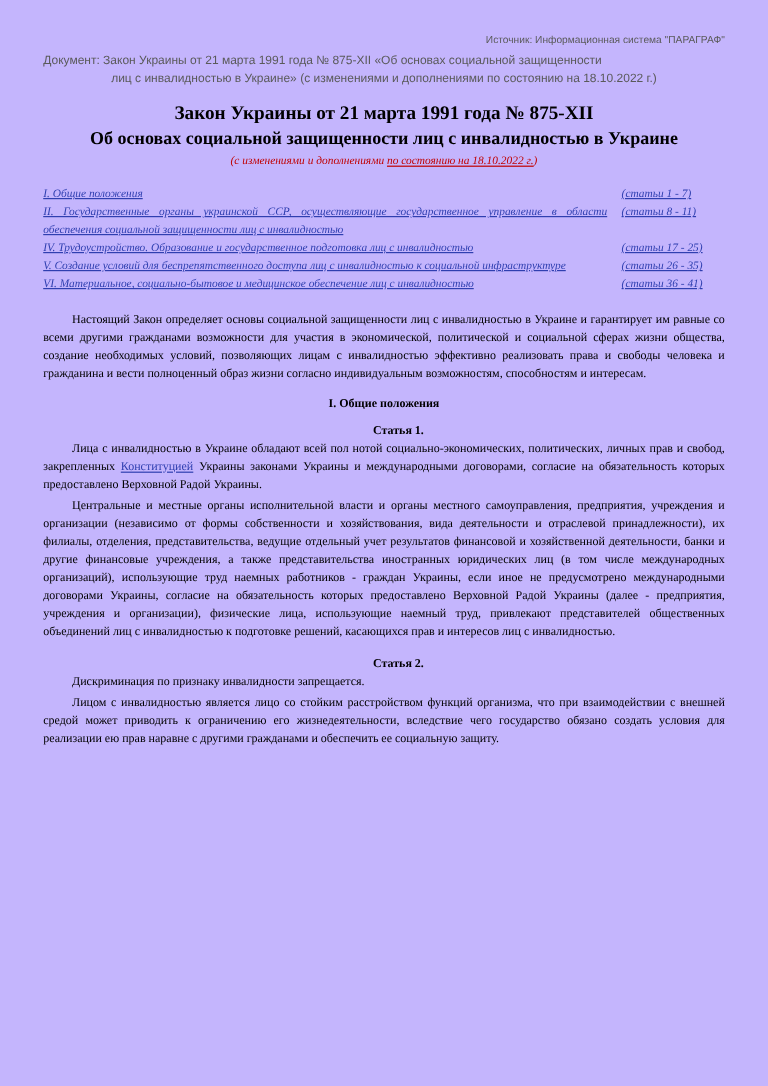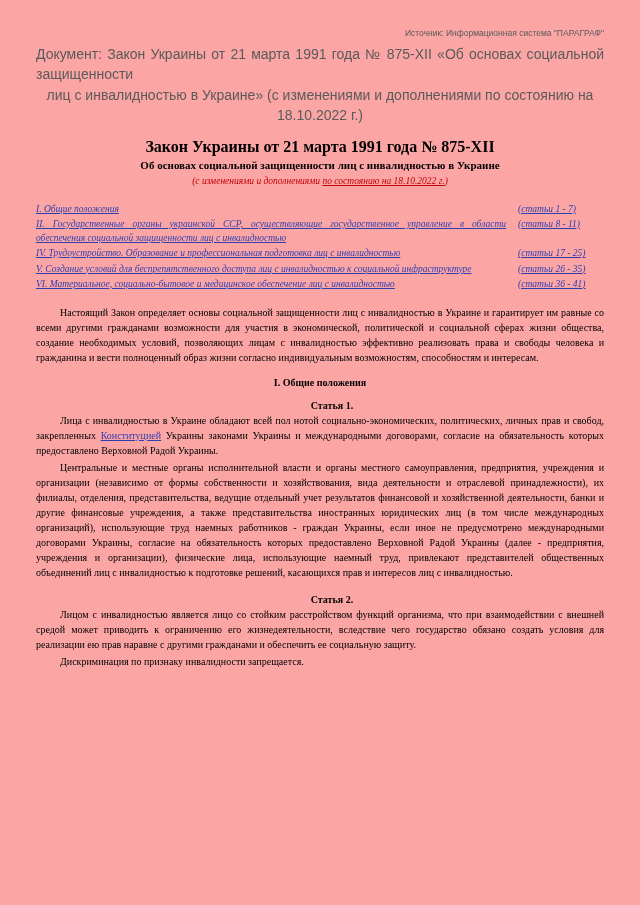--- a/index.html
+++ b/index.html
@@ -11,52 +11,52 @@
     width: 640px;
     min-height: 905px;
     font-family: "Liberation Serif", serif;
     color: #000000;
   }
   .page {
     width: 640px;
     min-height: 905px;
     box-sizing: border-box;
     padding: 28px 36px 40px 36px;
-    background: #fca5a5;
+    background: #c4b5fd;
   }
   .source-line {
     text-align: right;
     font-size: 8.5px;
     color: #5a5a5a;
     font-family: "Liberation Sans", sans-serif;
     margin-bottom: 6px;
   }
   .doc-meta {
-    font-size: 14px;
+    font-size: 10px;
     color: #5a5a5a;
     font-family: "Liberation Sans", sans-serif;
     text-align: justify;
     line-height: 1.45;
     margin-bottom: 10px;
   }
   .doc-meta .meta-line2 {
     display: block;
     text-align: center;
   }
   .title-block {
     text-align: center;
     margin-bottom: 12px;
   }
   .title-main {
     font-size: 16px;
     font-weight: bold;
     line-height: 1.45;
   }
   .title-sub {
-    font-size: 11px;
+    font-size: 15px;
     font-weight: bold;
     line-height: 1.45;
   }
   .title-note {
     font-size: 9.5px;
     font-style: italic;
     color: #c00000;
     line-height: 1.6;
   }
   .title-note .note-link {
@@ -148,21 +148,21 @@
   <div class="toc">
     <div class="toc-row">
       <span class="toc-label">I. Общие положения</span>
       <span class="toc-range">(статьи 1 - 7)</span>
     </div>
     <div class="toc-row">
       <span class="toc-label">II. Государственные органы украинской ССР, осуществляющие государственное управление в области обеспечения социальной защищенности лиц с инвалидностью</span>
       <span class="toc-range">(статьи 8 - 11)</span>
     </div>
     <div class="toc-row">
-      <span class="toc-label">IV. Трудоустройство. Образование и профессиональная подготовка лиц с инвалидностью</span>
+      <span class="toc-label">IV. Трудоустройство. Образование и государственное подготовка лиц с инвалидностью</span>
       <span class="toc-range">(статьи 17 - 25)</span>
     </div>
     <div class="toc-row">
       <span class="toc-label">V. Создание условий для беспрепятственного доступа лиц с инвалидностью к социальной инфраструктуре</span>
       <span class="toc-range">(статьи 26 - 35)</span>
     </div>
     <div class="toc-row">
       <span class="toc-label">VI. Материальное, социально-бытовое и медицинское обеспечение лиц с инвалидностью</span>
       <span class="toc-range">(статьи 36 - 41)</span>
     </div>
@@ -170,16 +170,16 @@
 
   <p class="para spaced">Настоящий Закон определяет основы социальной защищенности лиц с инвалидностью в Украине и гарантирует им равные со всеми другими гражданами возможности для участия в экономической, политической и социальной сферах жизни общества, создание необходимых условий, позволяющих лицам с инвалидностью эффективно реализовать права и свободы человека и гражданина и вести полноценный образ жизни согласно индивидуальным возможностям, способностям и интересам.</p>
 
   <div class="section-heading">I. Общие положения</div>
 
   <div class="article-heading">Статья 1.</div>
   <p class="para"><span>Лица с инвалидностью в Украине обладают всей пол нотой социально-экономических, политических, личных прав и свобод, закрепленных </span><a class="inline-link" href="#">Конституцией</a><span> Украины законами Украины и международными договорами, согласие на обязательность которых предоставлено Верховной Радой Украины.</span></p>
   <p class="para">Центральные и местные органы исполнительной власти и органы местного самоуправления, предприятия, учреждения и организации (независимо от формы собственности и хозяйствования, вида деятельности и отраслевой принадлежности), их филиалы, отделения, представительства, ведущие отдельный учет результатов финансовой и хозяйственной деятельности, банки и другие финансовые учреждения, а также представительства иностранных юридических лиц (в том числе международных организаций), использующие труд наемных работников - граждан Украины, если иное не предусмотрено международными договорами Украины, согласие на обязательность которых предоставлено Верховной Радой Украины (далее - предприятия, учреждения и организации), физические лица, использующие наемный труд, привлекают представителей общественных объединений лиц с инвалидностью к подготовке решений, касающихся прав и интересов лиц с инвалидностью.</p>
 
   <div class="article-heading tight">Статья 2.</div>
+  <p class="para">Дискриминация по признаку инвалидности запрещается.</p>
   <p class="para">Лицом с инвалидностью является лицо со стойким расстройством функций организма, что при взаимодействии с внешней средой может приводить к ограничению его жизнедеятельности, вследствие чего государство обязано создать условия для реализации ею прав наравне с другими гражданами и обеспечить ее социальную защиту.</p>
-  <p class="para">Дискриминация по признаку инвалидности запрещается.</p>
 
 </div>
 
 </body></html>

